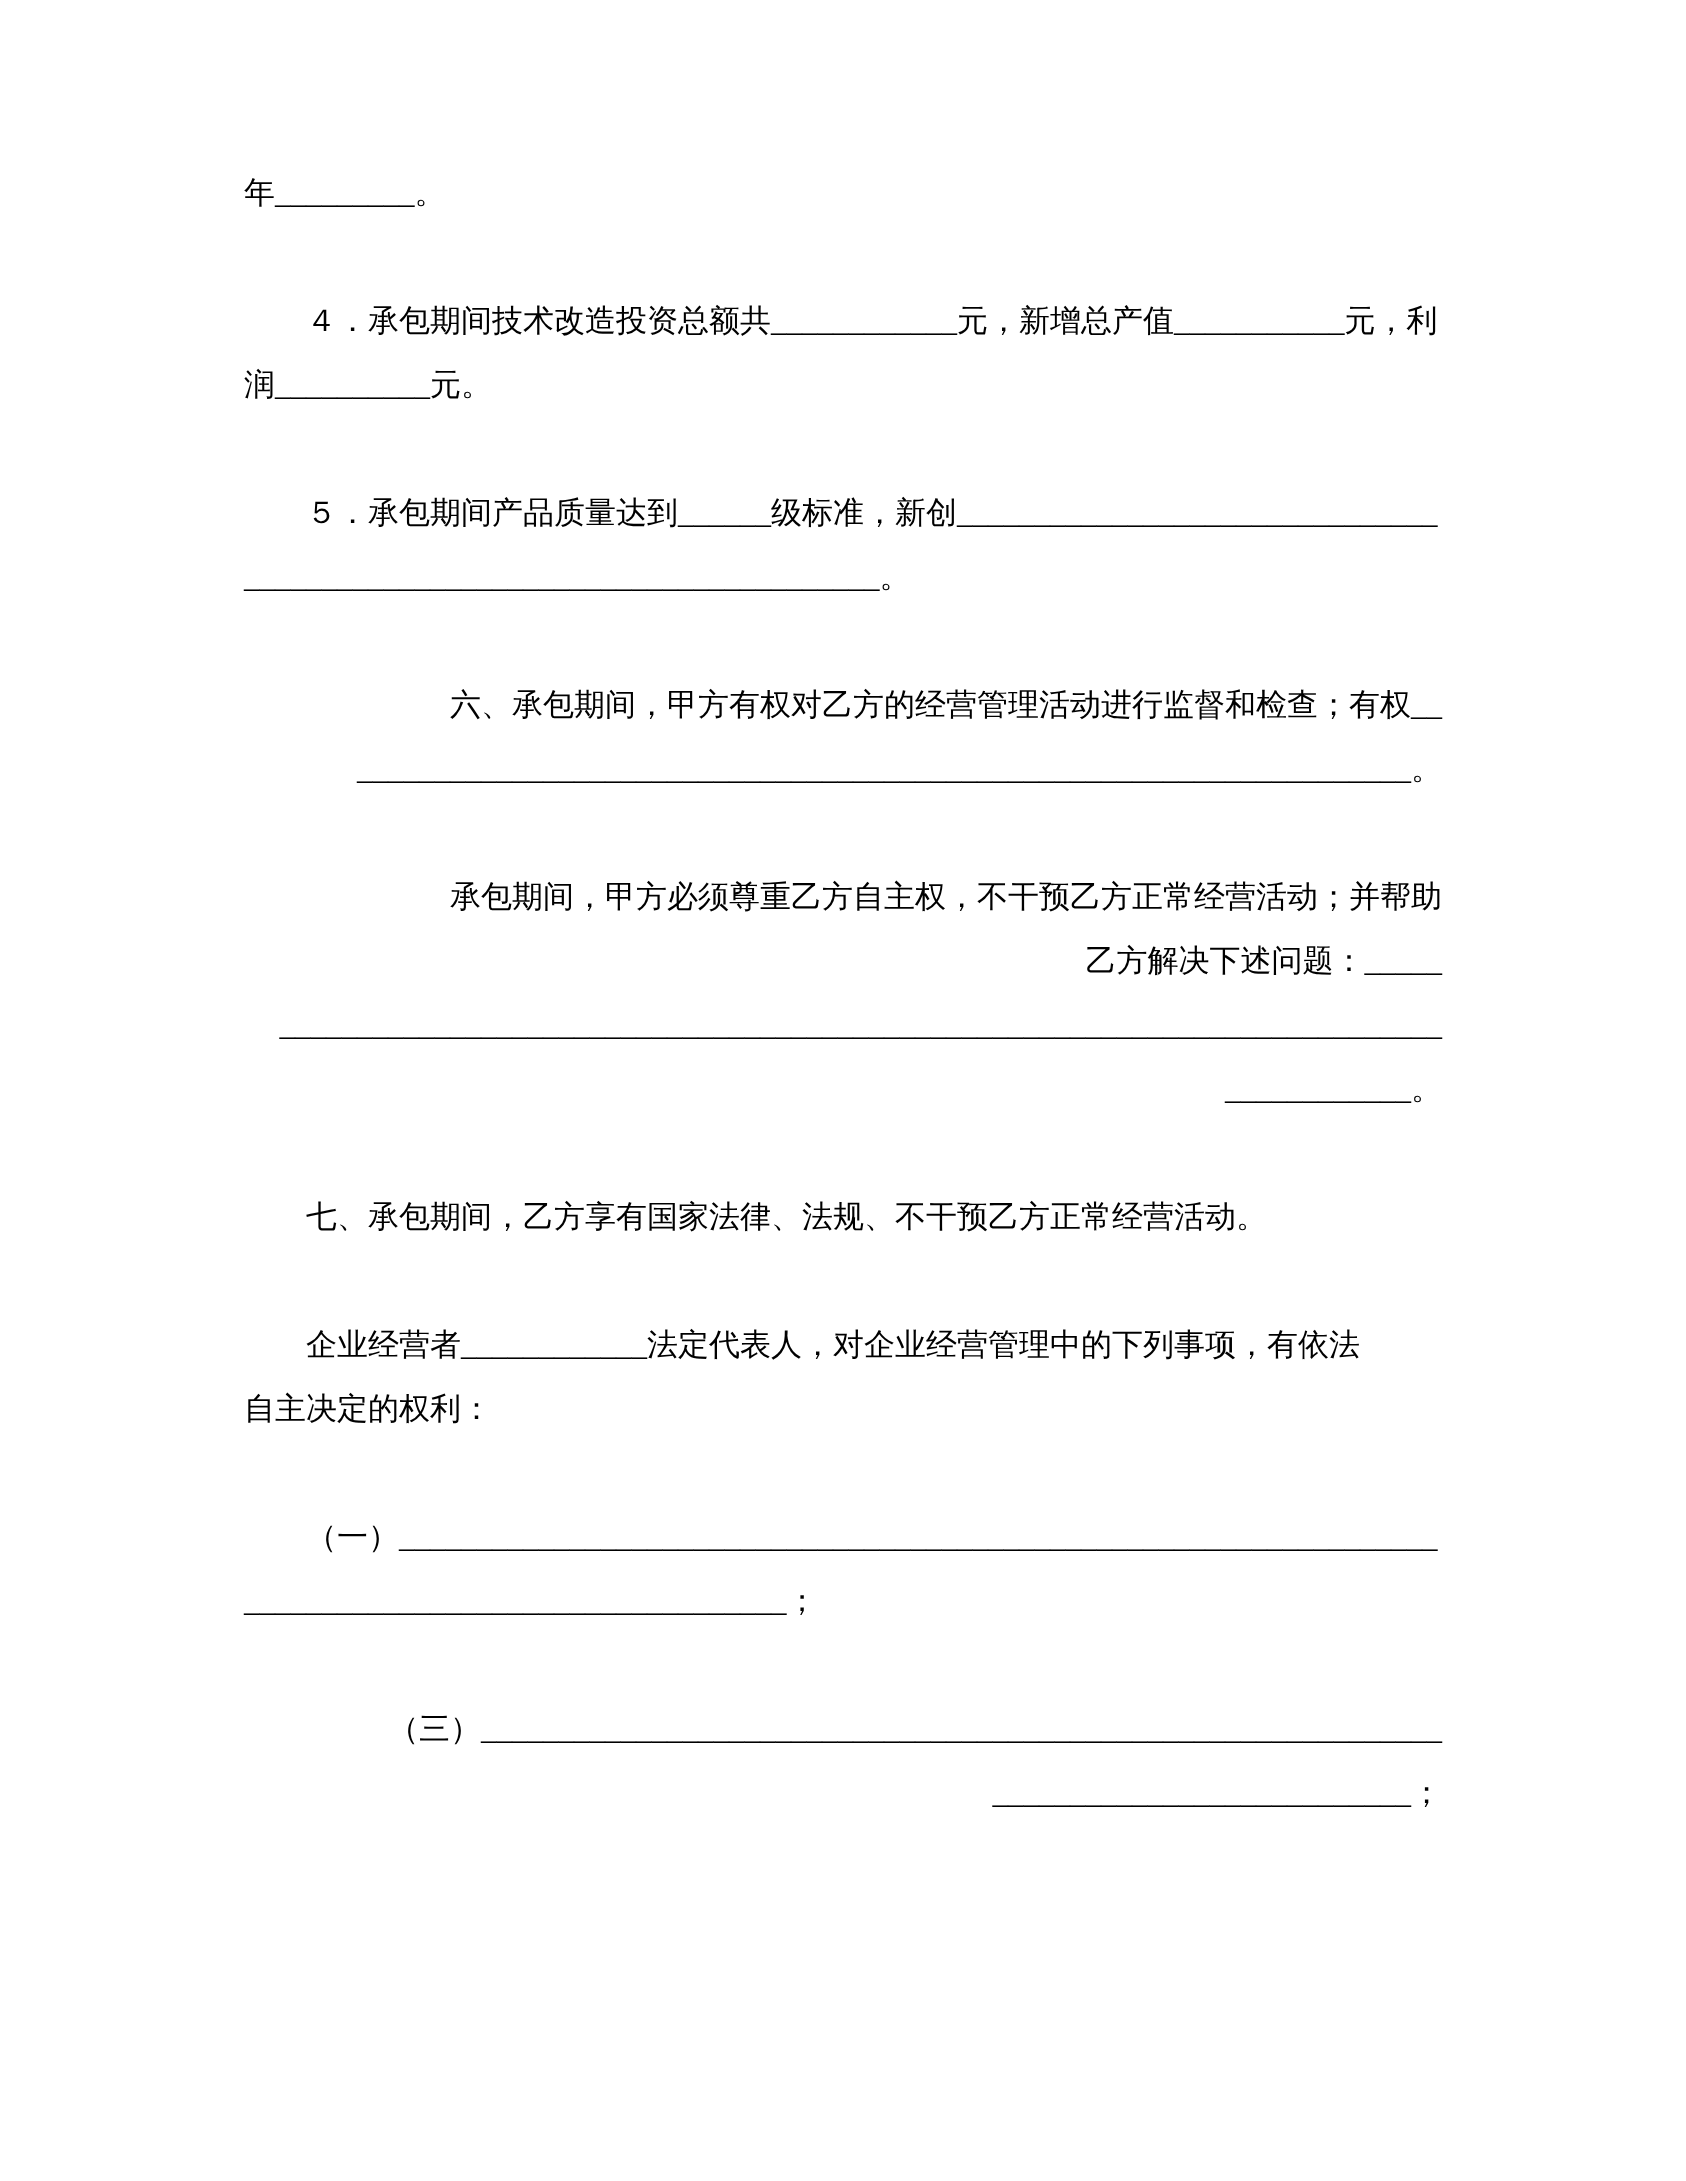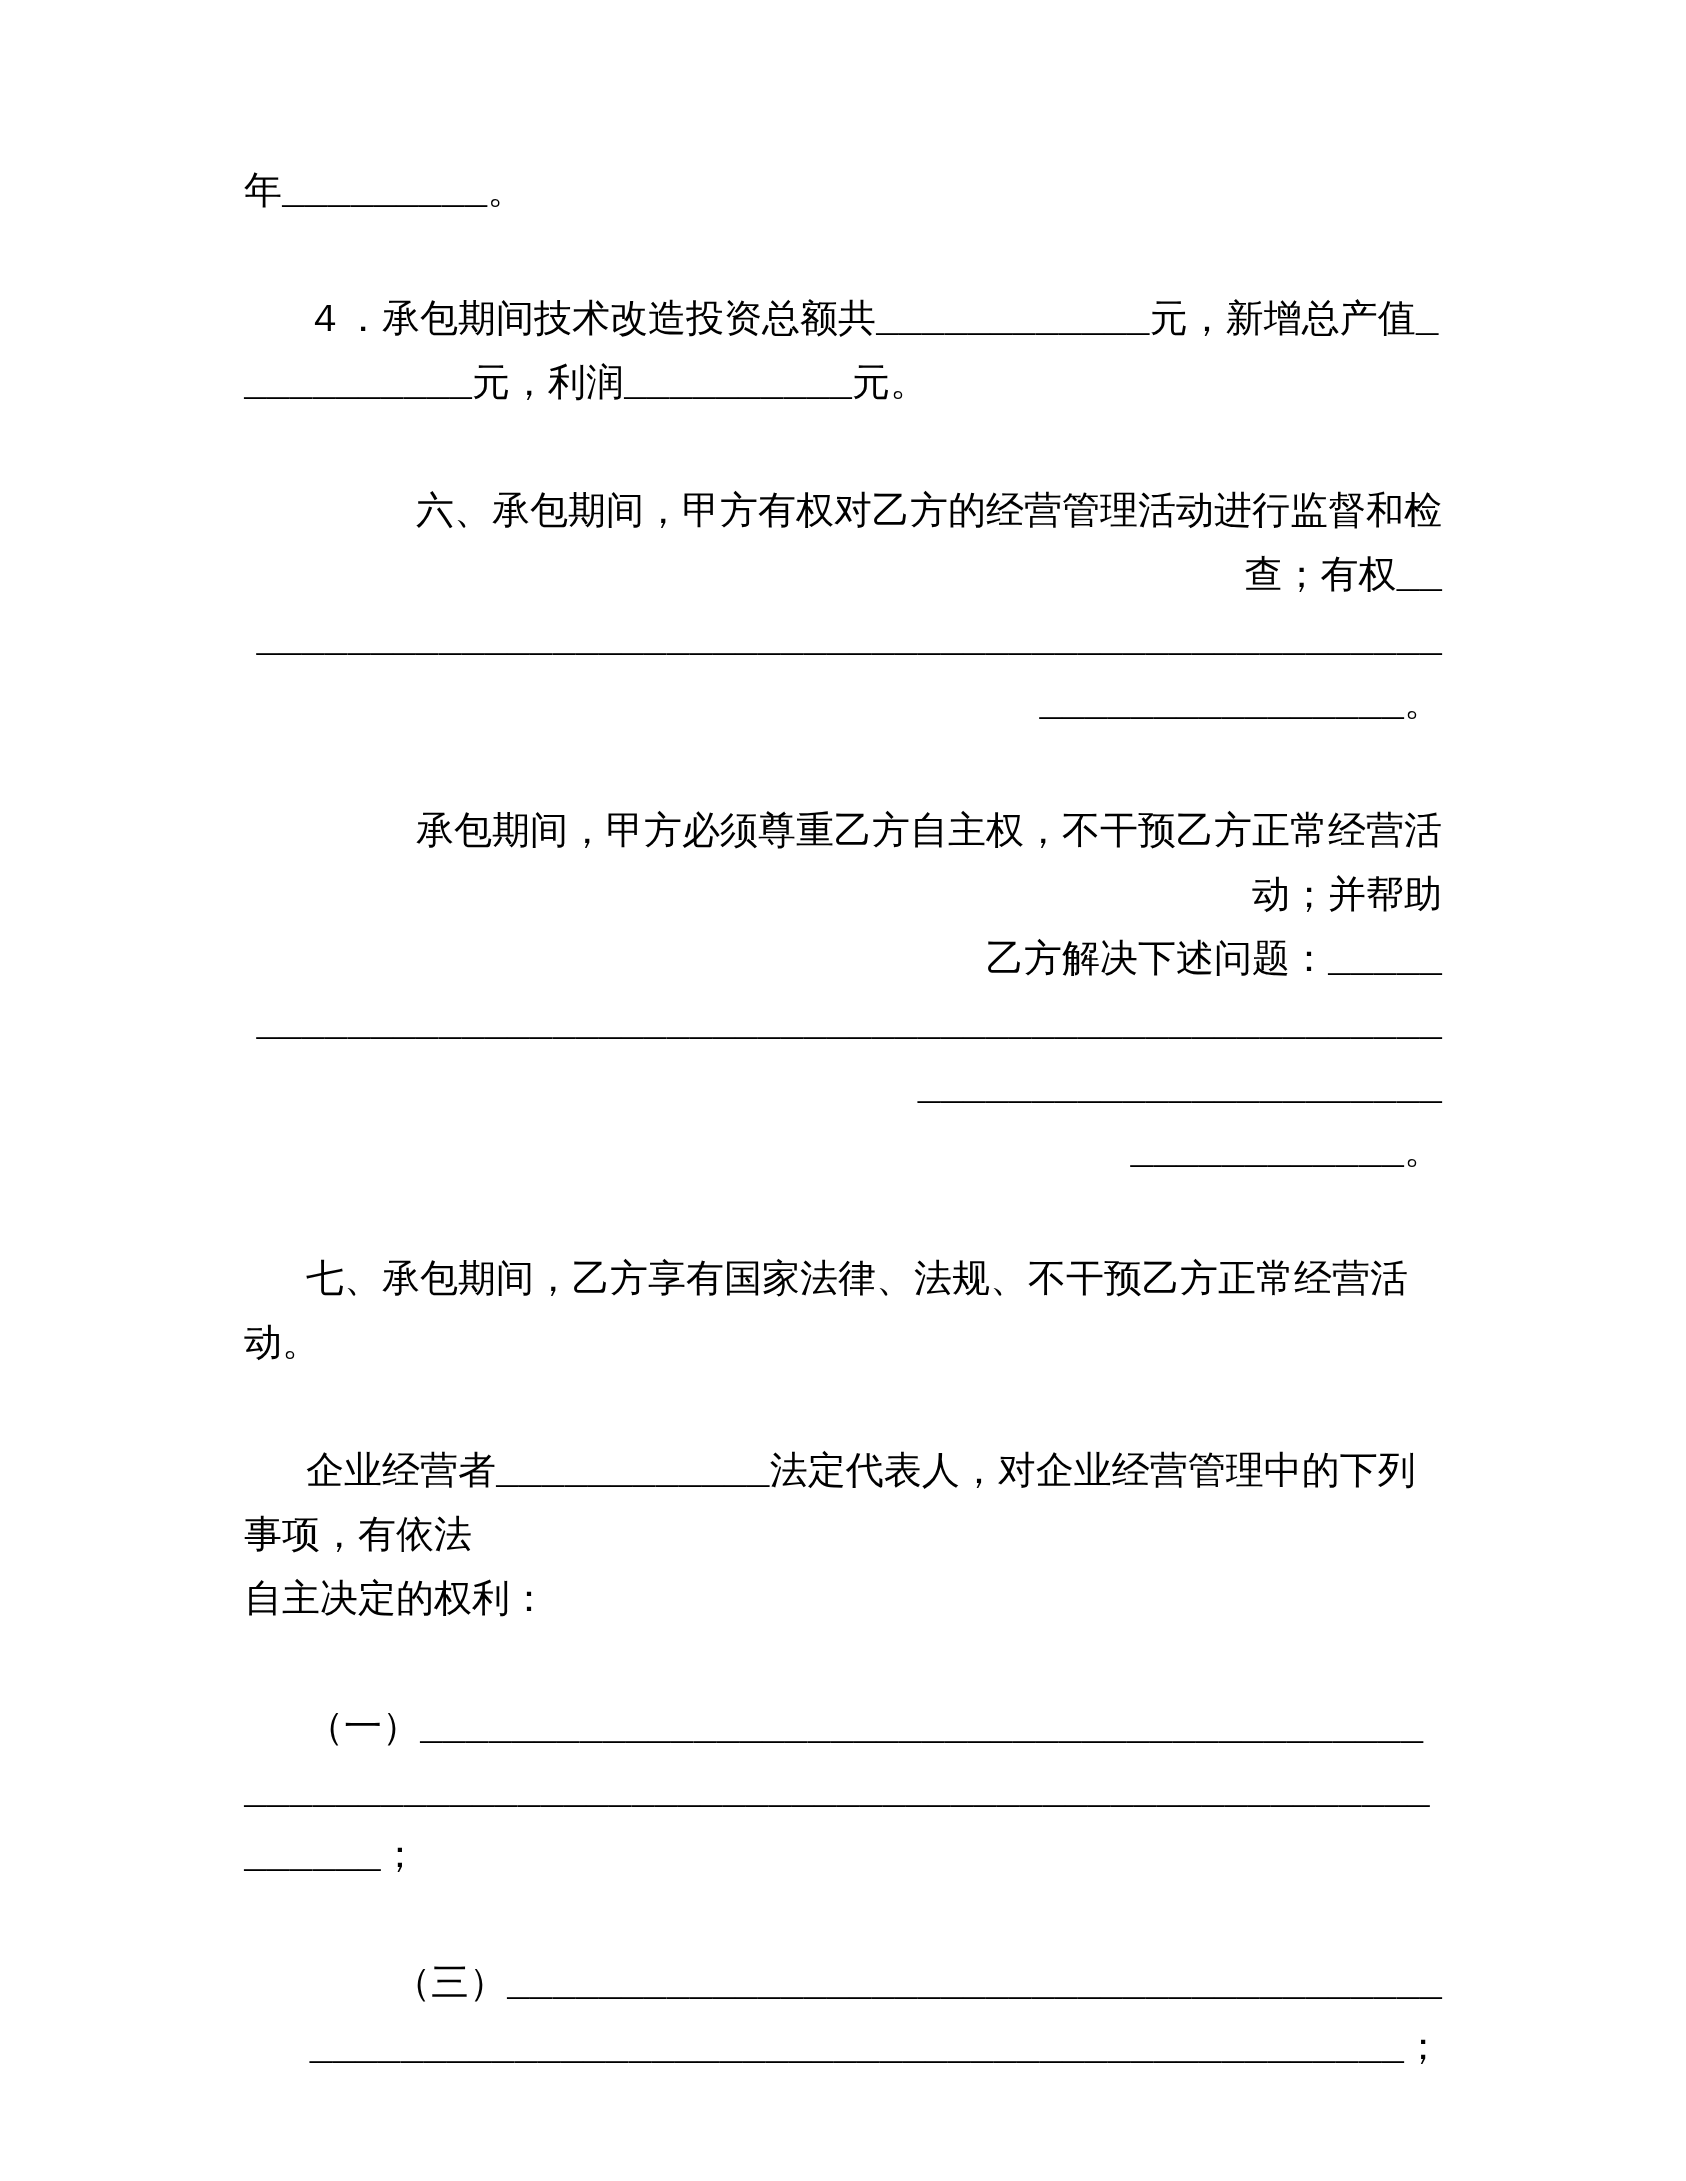--- a/index.html
+++ b/index.html
@@ -7,22 +7,22 @@
       padding: 0;
       background: #ffffff;
     }
     .page {
       width: 1686px;
       height: 2182px;
       background: #ffffff;
       color: #000000;
       box-sizing: border-box;
       padding: 161px 244px 37px 244px;
-      font-family: Liberation Mono, monospace;
-      font-size: 38px;
+      font-family: Liberation Serif, serif;
+      font-size: 31px;
       line-height: 64px;
     }
     .page p {
       margin: 64px 0 0 0;
       white-space: pre-wrap;
       word-break: break-all;
       overflow-wrap: anywhere;
     }
     .page p.first {
       margin-top: 0;
@@ -32,20 +32,21 @@
     .no-gap { margin-top: 0; }
   </style>
 </head>
 <body>
 
 <div class="page">
   <p class="first">年_________。</p>
 
   <p class="indent-2">４．承包期间技术改造投资总额共____________元，新增总产值___________元，利润__________元。</p>
 
+  <p class="indent-2">５．承包期间产品质量达到______级标准，新创________________________________________________________________________。</p>
 
   <p class="indent-4">六、承包期间，甲方有权对乙方的经营管理活动进行监督和检查；有权__
 ____________________________________________________________________。</p>
 
   <p class="indent-4">承包期间，甲方必须尊重乙方自主权，不干预乙方正常经营活动；并帮助
 乙方解决下述问题：_____
 ___________________________________________________________________________
 ____________。</p>
 
   <p class="indent-2">七、承包期间，乙方享有国家法律、法规、不干预乙方正常经营活动。</p>

